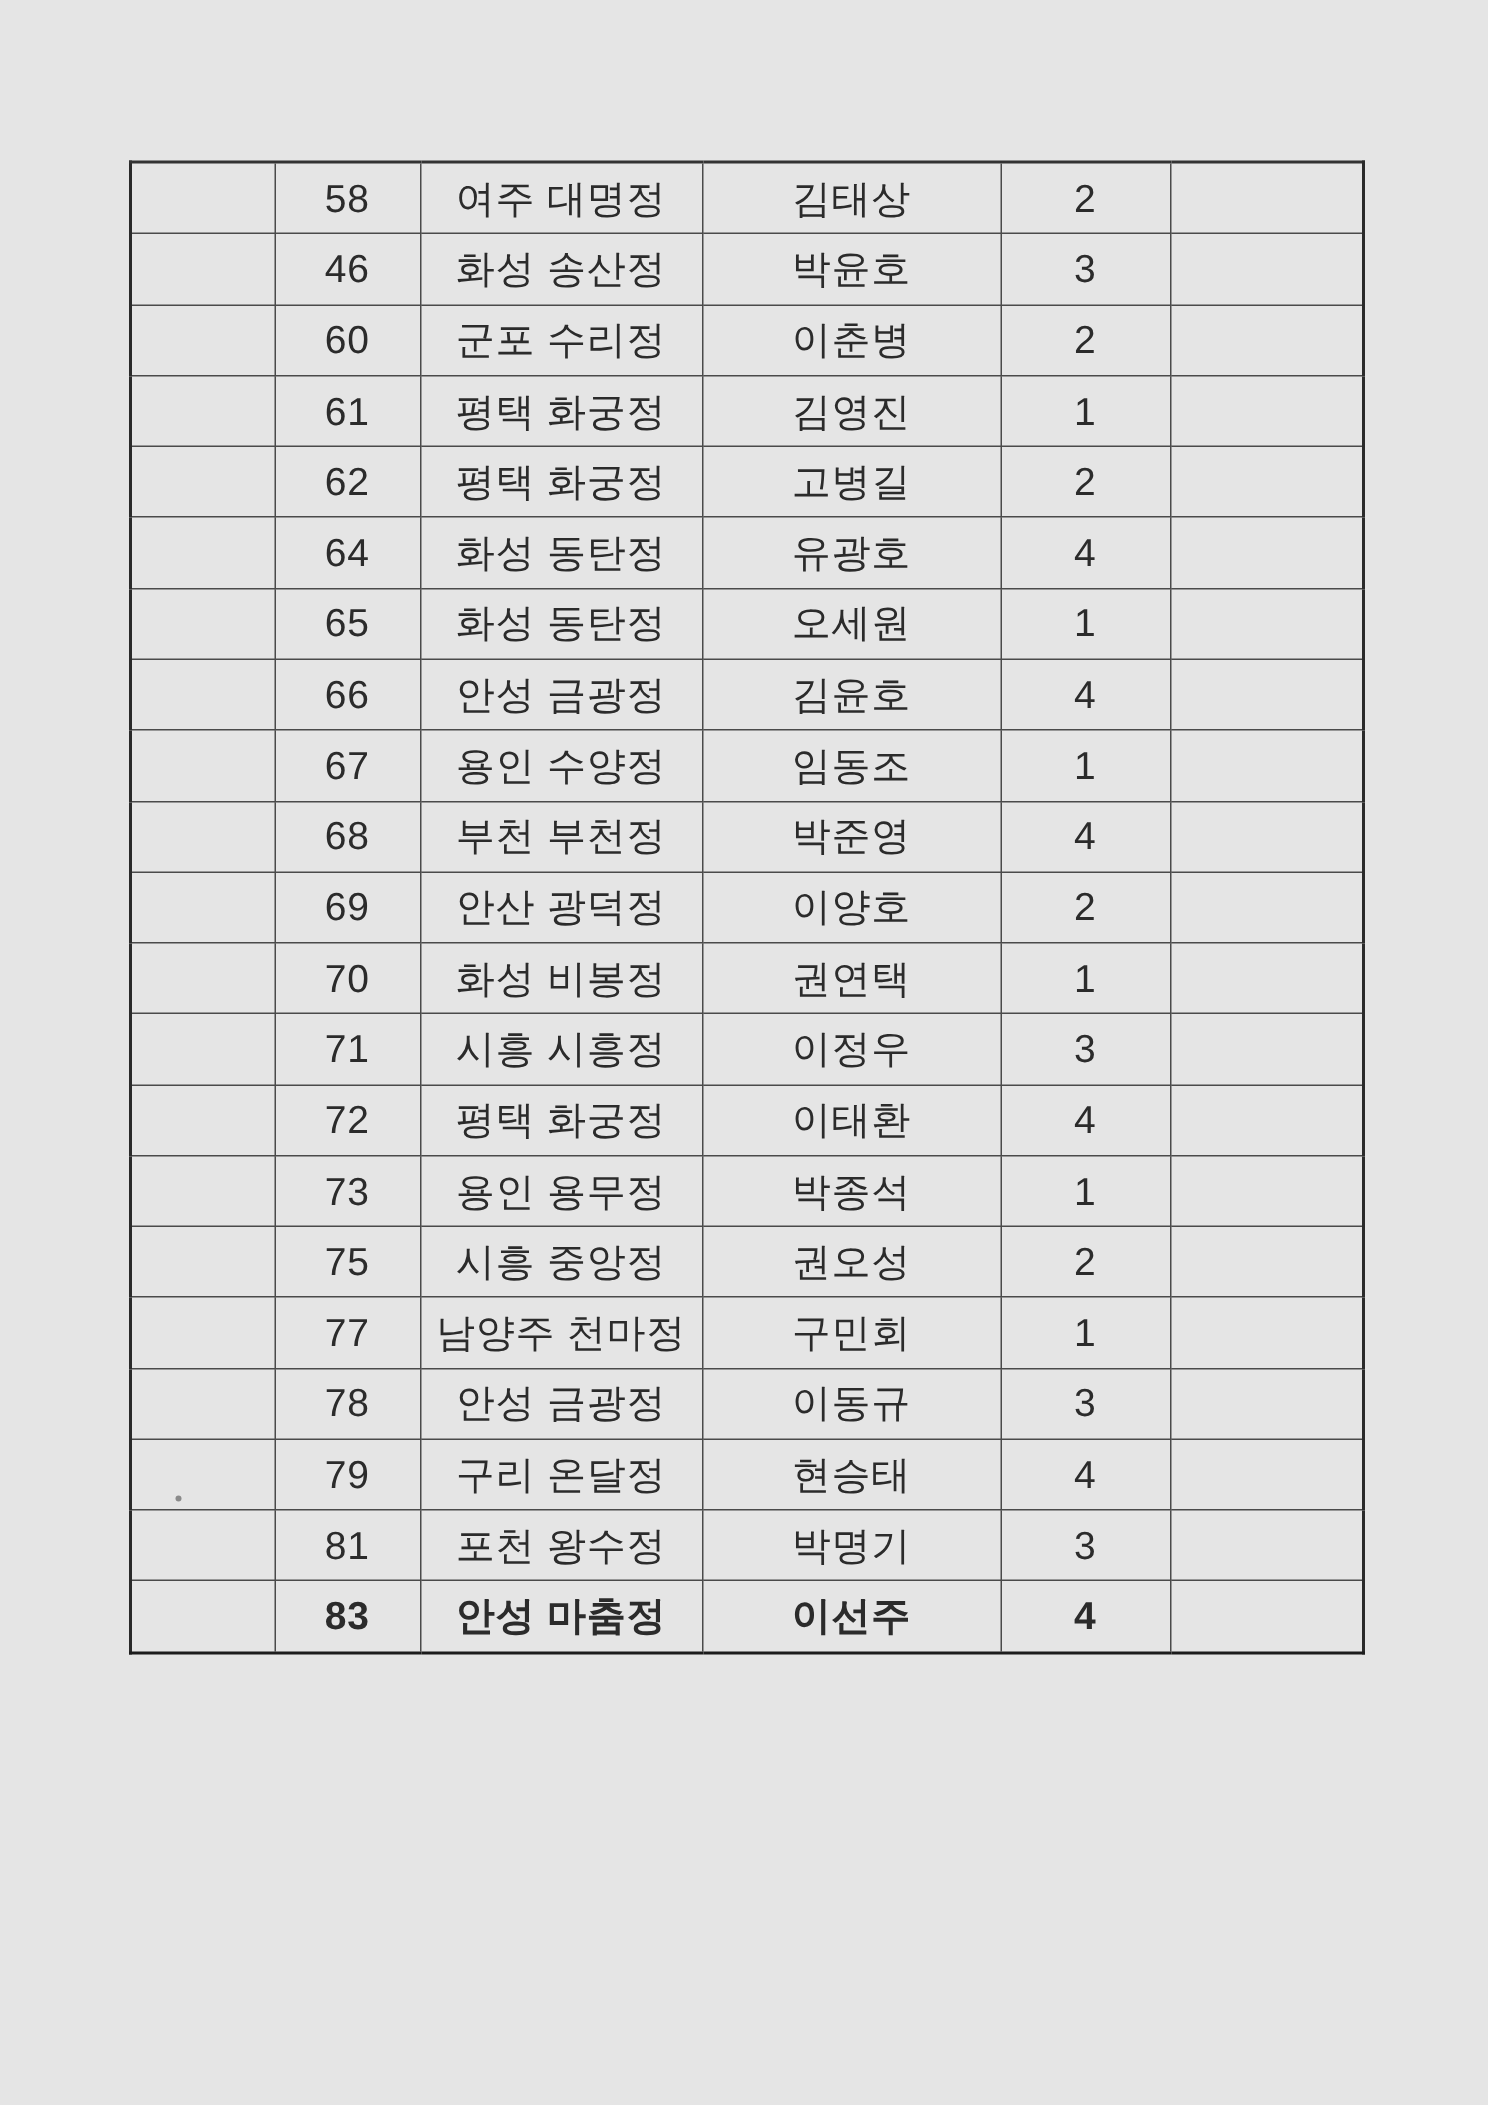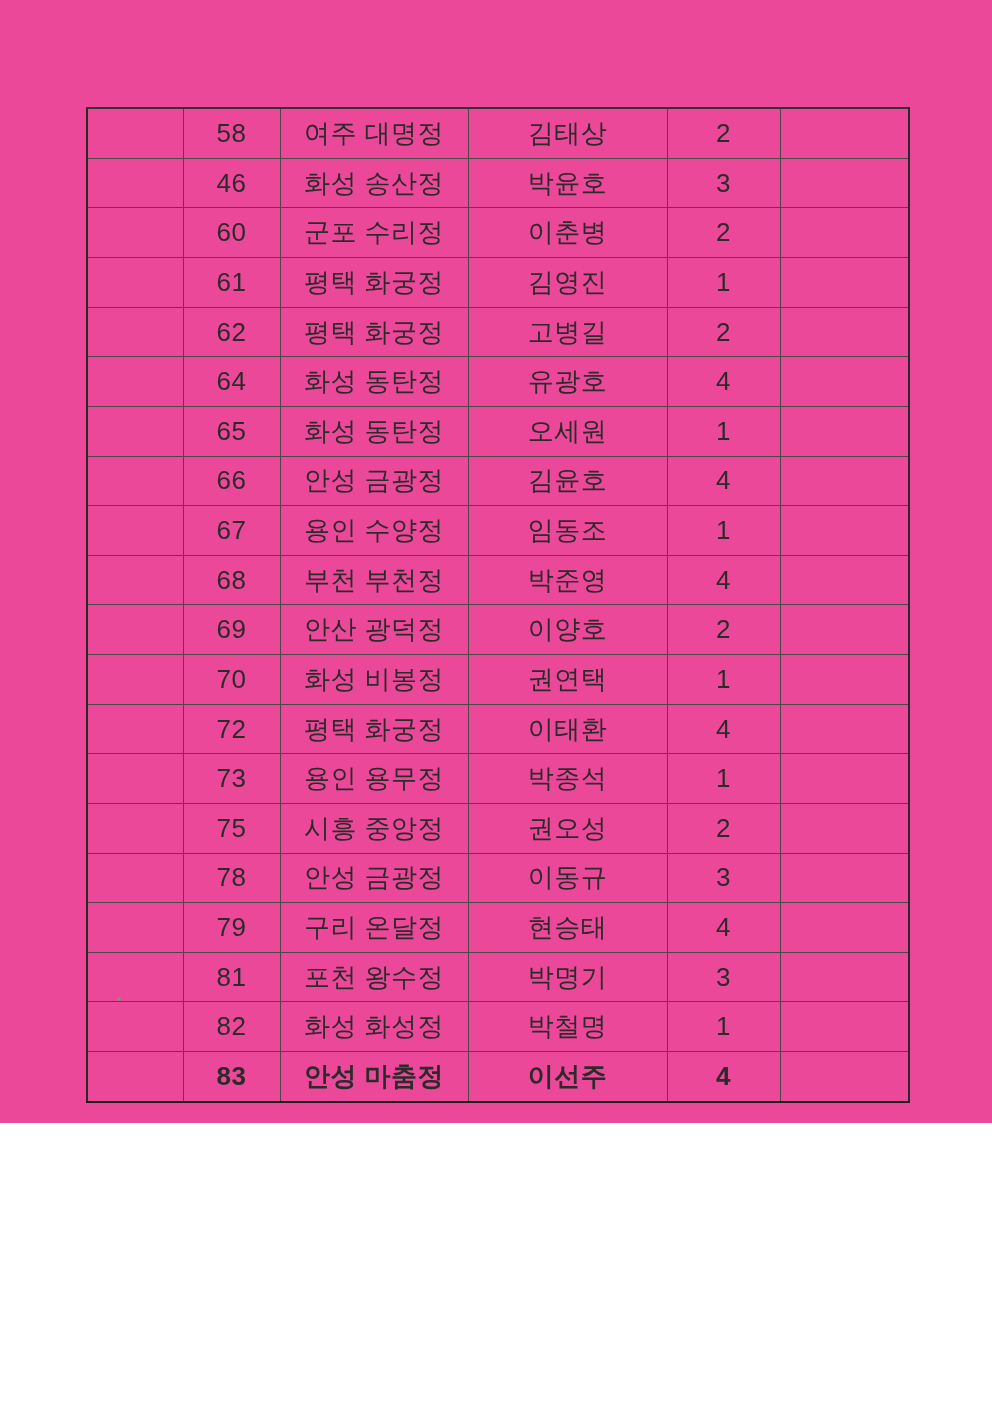--- a/index.html
+++ b/index.html
@@ -6,22 +6,22 @@
   html, body {
     width: 992px;
     height: 1403px;
     background: #ffffff;
     font-family: "Liberation Sans", "DejaVu Sans", sans-serif;
     overflow: hidden;
   }
   .page {
     position: relative;
     width: 992px;
-    height: 1123px;
-    background: #ec4899;
+    height: 1403px;
+    background: #e5e5e5;
   }
   table.roster {
     position: absolute;
     left: 86px;
     top: 107px;
     width: 822px;
     height: 996px;
     border-collapse: collapse;
     table-layout: fixed;
   }
@@ -173,20 +173,28 @@
         <tr>
           <td class="cell-blank-left"></td>
           <td class="cell-no">70</td>
           <td class="cell-club">화성 비봉정</td>
           <td class="cell-name">권연택</td>
           <td class="cell-count">1</td>
           <td class="cell-blank-right"></td>
         </tr>
         <tr>
           <td class="cell-blank-left"></td>
+          <td class="cell-no">71</td>
+          <td class="cell-club">시흥 시흥정</td>
+          <td class="cell-name">이정우</td>
+          <td class="cell-count">3</td>
+          <td class="cell-blank-right"></td>
+        </tr>
+        <tr>
+          <td class="cell-blank-left"></td>
           <td class="cell-no">72</td>
           <td class="cell-club">평택 화궁정</td>
           <td class="cell-name">이태환</td>
           <td class="cell-count">4</td>
           <td class="cell-blank-right"></td>
         </tr>
         <tr>
           <td class="cell-blank-left"></td>
           <td class="cell-no">73</td>
           <td class="cell-club">용인 용무정</td>
@@ -197,48 +205,48 @@
         <tr>
           <td class="cell-blank-left"></td>
           <td class="cell-no">75</td>
           <td class="cell-club">시흥 중앙정</td>
           <td class="cell-name">권오성</td>
           <td class="cell-count">2</td>
           <td class="cell-blank-right"></td>
         </tr>
         <tr>
           <td class="cell-blank-left"></td>
+          <td class="cell-no">77</td>
+          <td class="cell-club">남양주 천마정</td>
+          <td class="cell-name">구민회</td>
+          <td class="cell-count">1</td>
+          <td class="cell-blank-right"></td>
+        </tr>
+        <tr>
+          <td class="cell-blank-left"></td>
           <td class="cell-no">78</td>
           <td class="cell-club">안성 금광정</td>
           <td class="cell-name">이동규</td>
           <td class="cell-count">3</td>
           <td class="cell-blank-right"></td>
         </tr>
         <tr>
           <td class="cell-blank-left"></td>
           <td class="cell-no">79</td>
           <td class="cell-club">구리 온달정</td>
           <td class="cell-name">현승태</td>
           <td class="cell-count">4</td>
           <td class="cell-blank-right"></td>
         </tr>
         <tr>
           <td class="cell-blank-left"></td>
           <td class="cell-no">81</td>
           <td class="cell-club">포천 왕수정</td>
           <td class="cell-name">박명기</td>
           <td class="cell-count">3</td>
-          <td class="cell-blank-right"></td>
-        </tr>
-        <tr>
-          <td class="cell-blank-left"></td>
-          <td class="cell-no">82</td>
-          <td class="cell-club">화성 화성정</td>
-          <td class="cell-name">박철명</td>
-          <td class="cell-count">1</td>
           <td class="cell-blank-right"></td>
         </tr>
         <tr>
           <td class="cell-blank-left"></td>
           <td class="cell-no">83</td>
           <td class="cell-club">안성 마춤정</td>
           <td class="cell-name">이선주</td>
           <td class="cell-count">4</td>
           <td class="cell-blank-right"></td>
         </tr>

